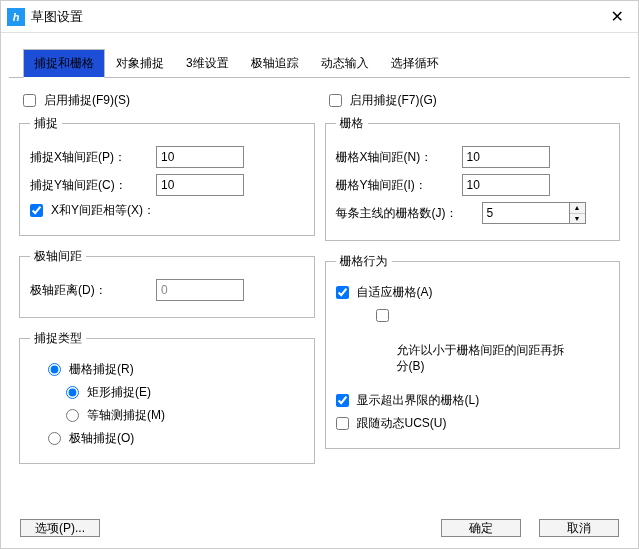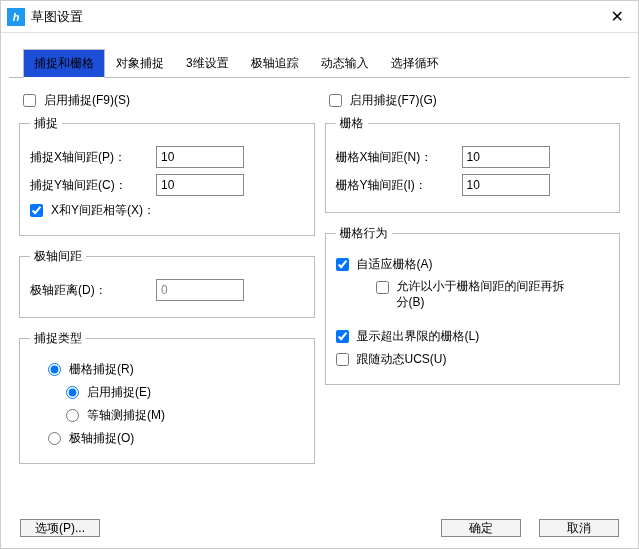--- a/index.html
+++ b/index.html
@@ -119,21 +119,21 @@
   button.btn {
     min-width: 80px;
     height: 18px;
     border: 1px solid #888;
     background: #f4f4f4;
     font-size: 12px;
     font-family: inherit;
     cursor: default;
     padding: 0 12px;
   }
-  .subresplit-label { line-height: 1.3; }
+  .subresplit-label { line-height: 1.3; margin-top: 36px; }
 </style>
 </head>
 <body>
 
 <div class="titlebar">
   <div class="app-icon">h</div>
   <div class="title-text">草图设置</div>
   <div class="close-x">✕</div>
 </div>
 
@@ -186,21 +186,21 @@
       <legend>捕捉类型</legend>
       <div class="row indent">
         <label class="radio-label">
           <input type="radio" name="snaptype" checked="" style="">
           <span>栅格捕捉(R)</span>
         </label>
       </div>
       <div class="row indent2">
         <label class="radio-label">
           <input type="radio" name="snapsub" checked="" style="">
-          <span>启用捕捉(E)</span>
+          <span>矩形捕捉(E)</span>
         </label>
       </div>
       <div class="row indent2">
         <label class="radio-label">
           <input type="radio" name="snapsub" style="">
           <span>等轴测捕捉(M)</span>
         </label>
       </div>
       <div class="row indent">
         <label class="radio-label">
@@ -222,20 +222,30 @@
     <fieldset>
       <legend>栅格</legend>
       <div class="row">
         <label class="lbl">栅格X轴间距(N)：</label>
         <input type="text" value="10" style="">
       </div>
       <div class="row">
         <label class="lbl">栅格Y轴间距(I)：</label>
         <input type="text" value="10" style="">
       </div>
+      <div class="row">
+        <label class="lbl" style="width:140px">每条主线的栅格数(J)：</label>
+        <span class="spinner-wrap">
+          <input type="text" value="5" style="">
+          <span class="spinner-btns">
+            <div>▲</div>
+            <div>▼</div>
+          </span>
+        </span>
+      </div>
     </fieldset>
 
     <fieldset>
       <legend>栅格行为</legend>
       <div class="row">
         <label class="check-label">
           <input type="checkbox" checked="" style="">
           <span>自适应栅格(A)</span>
         </label>
       </div>

